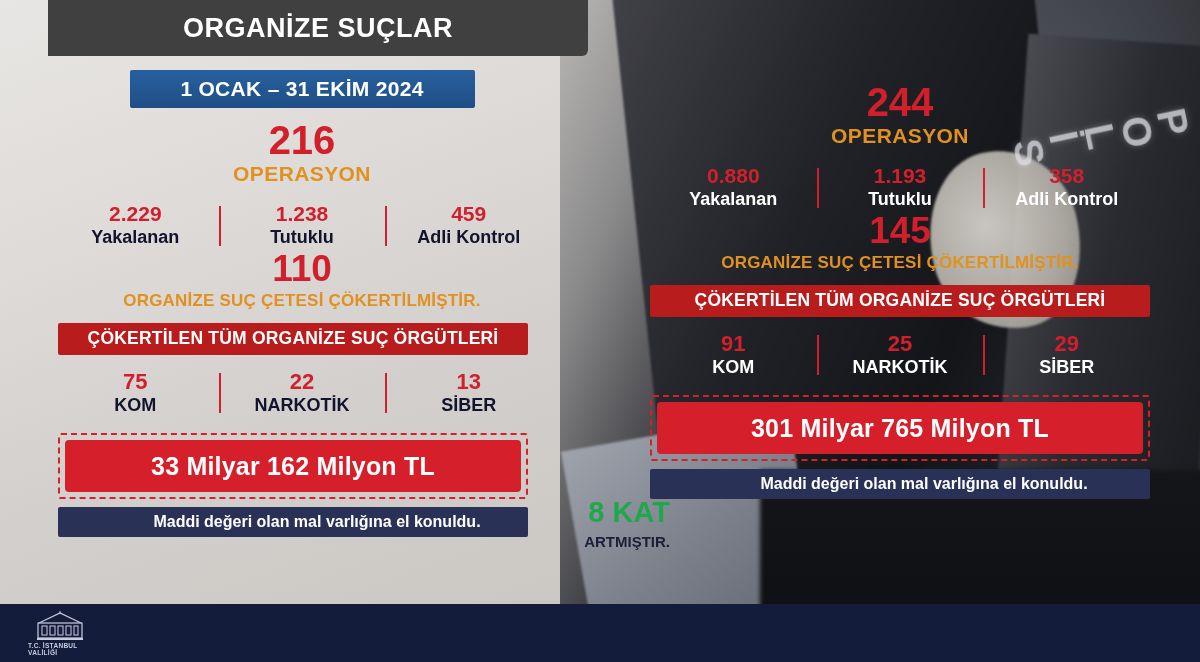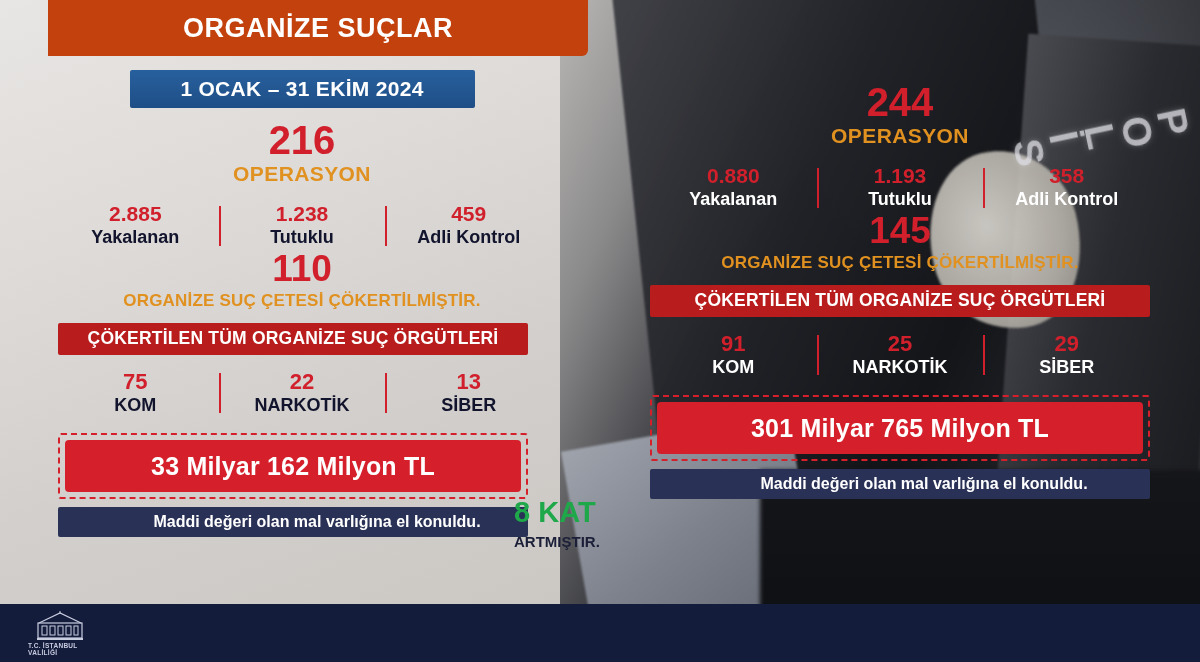--- a/index.html
+++ b/index.html
@@ -65,21 +65,21 @@
     line-height: .92;
     filter: blur(0.4px);
   }
   .polis-text span { display:block; }
 
   
   #fg { position: absolute; inset: 0; z-index: 5; }
 
   .title-bar {
     position: absolute; left: 48px; top: 0; width: 540px; height: 56px;
-    background: #c2410c;
+    background: #404040;
     display: flex; align-items: center; justify-content: center;
     border-bottom-right-radius: 6px;
   }
   .title-bar .title {
     color: #ffffff; font-size: 27px; font-weight: bold; letter-spacing: .5px;
   }
 
   .col { position: absolute; top: 70px; width: 500px; }
   .col-left  { left: 52px; }
   .col-right { left: 650px; }
@@ -167,21 +167,21 @@
     font-size: 16px; font-weight: bold;
     border-radius: 2px;
     padding-left: 48px;
   }
   .col-left .money-box  { width: 470px; margin-left: 6px; }
   .col-left .foot-bar   { width: 470px; margin-left: 6px; }
   .col-right .money-box { width: 500px; }
   .col-right .foot-bar  { width: 500px; }
 
   .kat {
-    position: absolute; left: 514px; top: 498px; width: 120px; text-align: left;
+    position: absolute; left: 550px; top: 498px; width: 120px; text-align: right;
   }
   .kat .kat-big { color: #1fa84a; font-size: 29px; font-weight: bold; line-height: 1; }
   .kat .kat-sub { color: #1b1f38; font-size: 15px; font-weight: bold; margin-top: 6px; }
 
   
   .bottom-bar {
     position: absolute; left: 0; bottom: 0; width: 1200px; height: 58px;
     background: #141c3c;
   }
   .crest {
@@ -220,21 +220,21 @@
   </div>
 
   <div class="col col-left">
     <div class="date-pill">1 OCAK – 31 EKİM 2024</div>
 
     <div class="big-number">216</div>
     <div class="big-label">OPERASYON</div>
 
     <div class="trio">
       <div class="cell">
-        <div class="num">2.885</div>
+        <div class="num">2.229</div>
         <div class="lbl">Yakalanan</div>
       </div>
       <div class="cell">
         <div class="num">1.238</div>
         <div class="lbl">Tutuklu</div>
       </div>
       <div class="cell">
         <div class="num">459</div>
         <div class="lbl">Adli Kontrol</div>
       </div>

